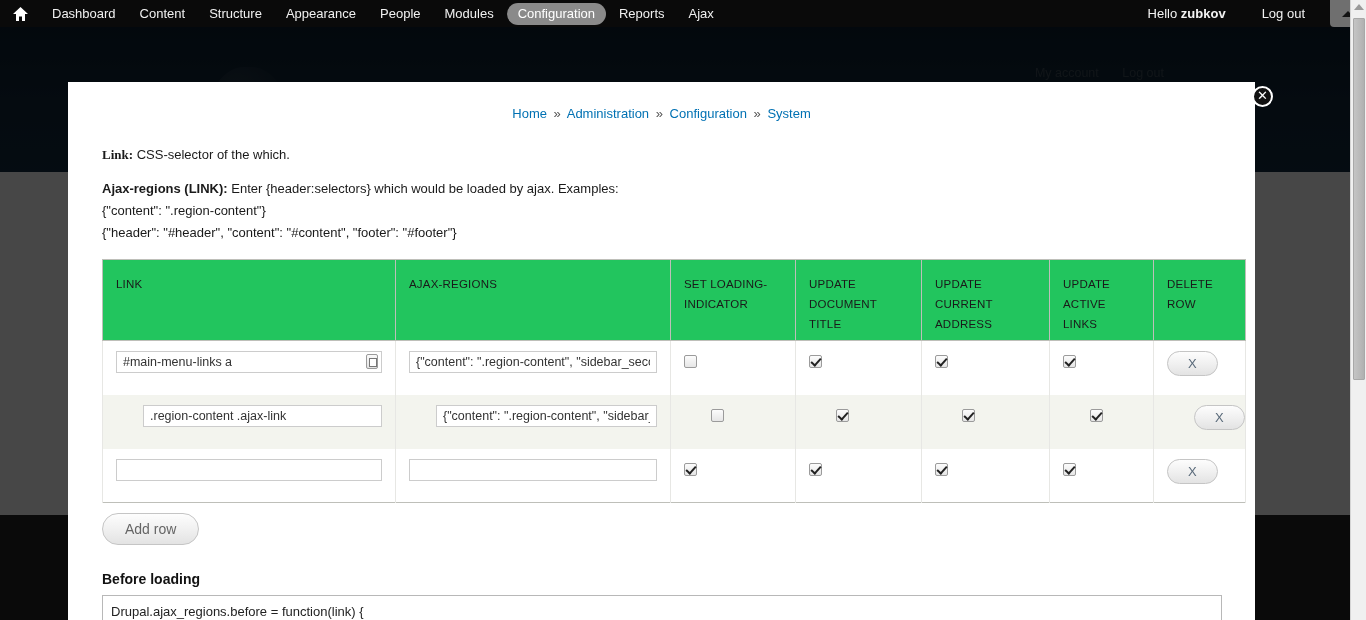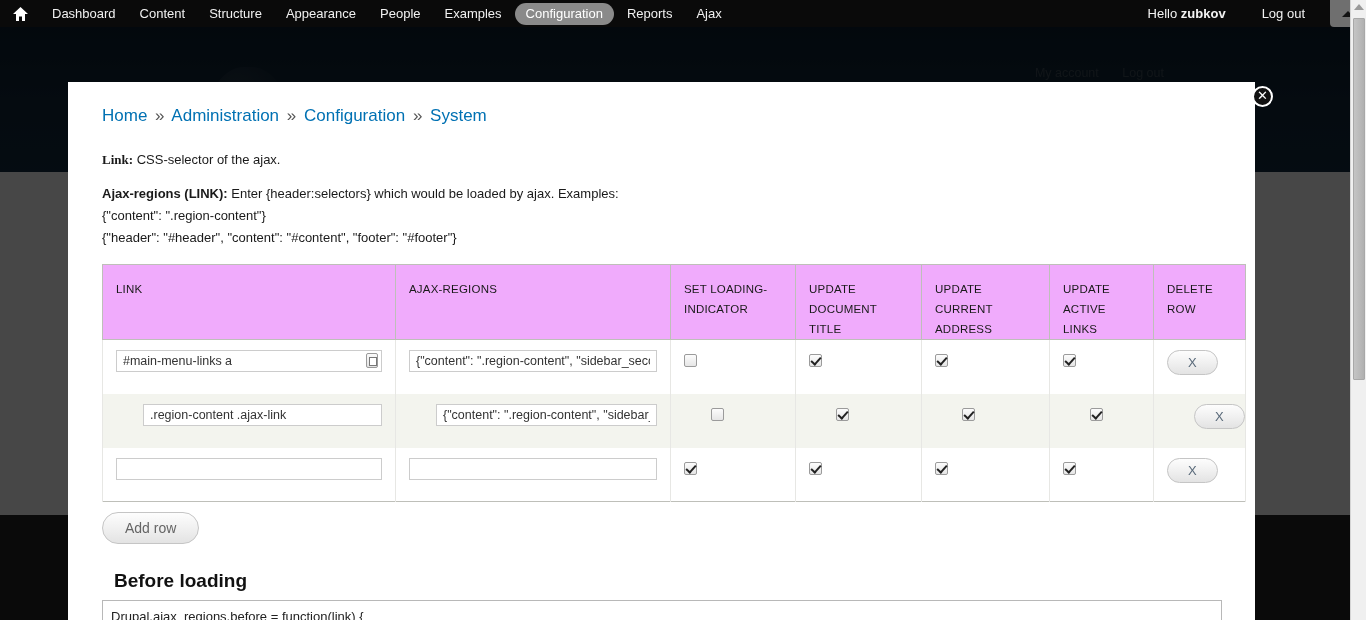--- a/index.html
+++ b/index.html
@@ -114,37 +114,37 @@
   .modal-close {
     position: absolute; left: 1252px; top: 86px; width: 21px; height: 21px;
     border-radius: 50%; background: #111; border: 2px solid #fff; z-index: 50;
     display: flex; align-items: center; justify-content: center;
     color: #fff; font-size: 13px; line-height: 1; font-family: "Liberation Sans", sans-serif;
   }
   .modal-close span { position: relative; top: -1px; }
 
   .modal-inner { padding: 24px 34px 0 34px; }
 
-  .breadcrumb { font-size: 17px; color: #0071b3; margin-bottom: 24px; }
+  .breadcrumb { font-size: 13px; color: #0071b3; margin-bottom: 24px; text-align: center; }
   .breadcrumb .sep { color: #555; margin: 0 3px; }
   .breadcrumb a { color: #0071b3; text-decoration: none; }
 
   .desc { font-size: 13px; color: #1a1a1a; line-height: 20px; margin-bottom: 14px; }
   .desc b { font-weight: bold; font-family: Liberation Serif, serif; }
   .desc-block { font-size: 13px; color: #1a1a1a; line-height: 20px; margin-bottom: 2px; }
 
   
   table.grid {
     width: 1120px; border-collapse: collapse; margin-top: 16px;
     border: 1px solid #bebfb9; table-layout: fixed;
   }
   table.grid th {
-    background: #f0abfc; border: 1px solid #bebfb9; border-bottom: 1px solid #bebfb9;
+    background: #22c55e; border: 1px solid #bebfb9; border-bottom: 1px solid #bebfb9;
     font-size: 11.5px; color: #1a1a1a; font-weight: normal; text-transform: uppercase;
-    text-align: left; vertical-align: top; padding: 14px 10px 0 13px; line-height: 20px;
+    text-align: left; vertical-align: top; padding: 14px 10px 6px 13px; line-height: 20px;
     letter-spacing: .2px;
   }
   table.grid td {
     border-left: 1px solid #e7e7e4; border-right: 1px solid #e7e7e4;
     padding: 10px 13px; vertical-align: top; height: 54px;
   }
   tr.row-even td { background: #f3f4ee; padding-left: 40px; }
   tr.row-odd td { background: #ffffff; }
 
   .txtinput {
@@ -178,22 +178,22 @@
     border: 1px solid #c5c5c5; border-radius: 14px;
     font-size: 13px; color: #3b3b3b; padding: 5px 18px;
     font-family: "Liberation Sans", sans-serif; cursor: pointer;
   }
   .btn-x { padding: 4px 20px; color: #5a6a7a; }
 
   .addrow-wrap { margin-top: 10px; }
   .addrow { padding: 7px 22px; font-size: 14px; color: #656565; border-radius: 16px; }
 
   h3.section-title {
-    font-size: 19px; font-weight: bold; color: #111;
-    margin: 26px 0 8px 12px;
+    font-size: 14px; font-weight: bold; color: #111;
+    margin: 26px 0 8px 0;
   }
   .codearea {
     width: 1120px; height: 100px; border: 1px solid #b8b8b8; background: #fff;
     font-family: "Liberation Sans", sans-serif; font-size: 13px; color: #222;
     padding: 6px 8px; resize: none; outline: none; line-height: 20px; white-space: pre;
     overflow: hidden;
   }
 </style>
 </head>
 <body>
@@ -224,21 +224,21 @@
         <a href="#">Home</a>
         <span class="sep">»</span>
         <a href="#">Administration</a>
         <span class="sep">»</span>
         <a href="#">Configuration</a>
         <span class="sep">»</span>
         <a href="#">System</a>
       </div>
 
       <div class="desc">
-        <b>Link:</b><span> CSS-selector of the ajax.</span>
+        <b>Link:</b><span> CSS-selector of the which.</span>
       </div>
 
       <div class="desc-block">
         <b>Ajax-regions (LINK):</b><span> Enter {header:selectors} which would be loaded by ajax. Examples:</span>
       </div>
       <div class="desc-block">{"content": ".region-content"}</div>
       <div class="desc-block">{"header": "#header", "content": "#content", "footer": "#footer"}</div>
 
       <table class="grid">
         <colgroup>
@@ -319,21 +319,21 @@
       <svg width="15" height="14" viewBox="0 0 15 14" aria-hidden="true">
         <path d="M7.5 0 L15 7 L12 7 L12 14 L9 14 L9 9.5 L6 9.5 L6 14 L3 14 L3 7 L0 7 Z" fill="#ffffff"></path>
       </svg>
     </div>
     <div id="tb-items" style="display:flex;align-items:center;">
         <div class="tb-item">Dashboard</div>
         <div class="tb-item">Content</div>
         <div class="tb-item">Structure</div>
         <div class="tb-item">Appearance</div>
         <div class="tb-item">People</div>
-        <div class="tb-item">Examples</div>
+        <div class="tb-item">Modules</div>
         <div class="tb-item active">Configuration</div>
         <div class="tb-item">Reports</div>
         <div class="tb-item">Ajax</div>
       </div>
     <div class="tb-right">
       <div class="tb-hello">
         <span>Hello </span><b>zubkov</b>
       </div>
       <div class="tb-item tb-logout">Log out</div>
       <div class="tb-collapse">

